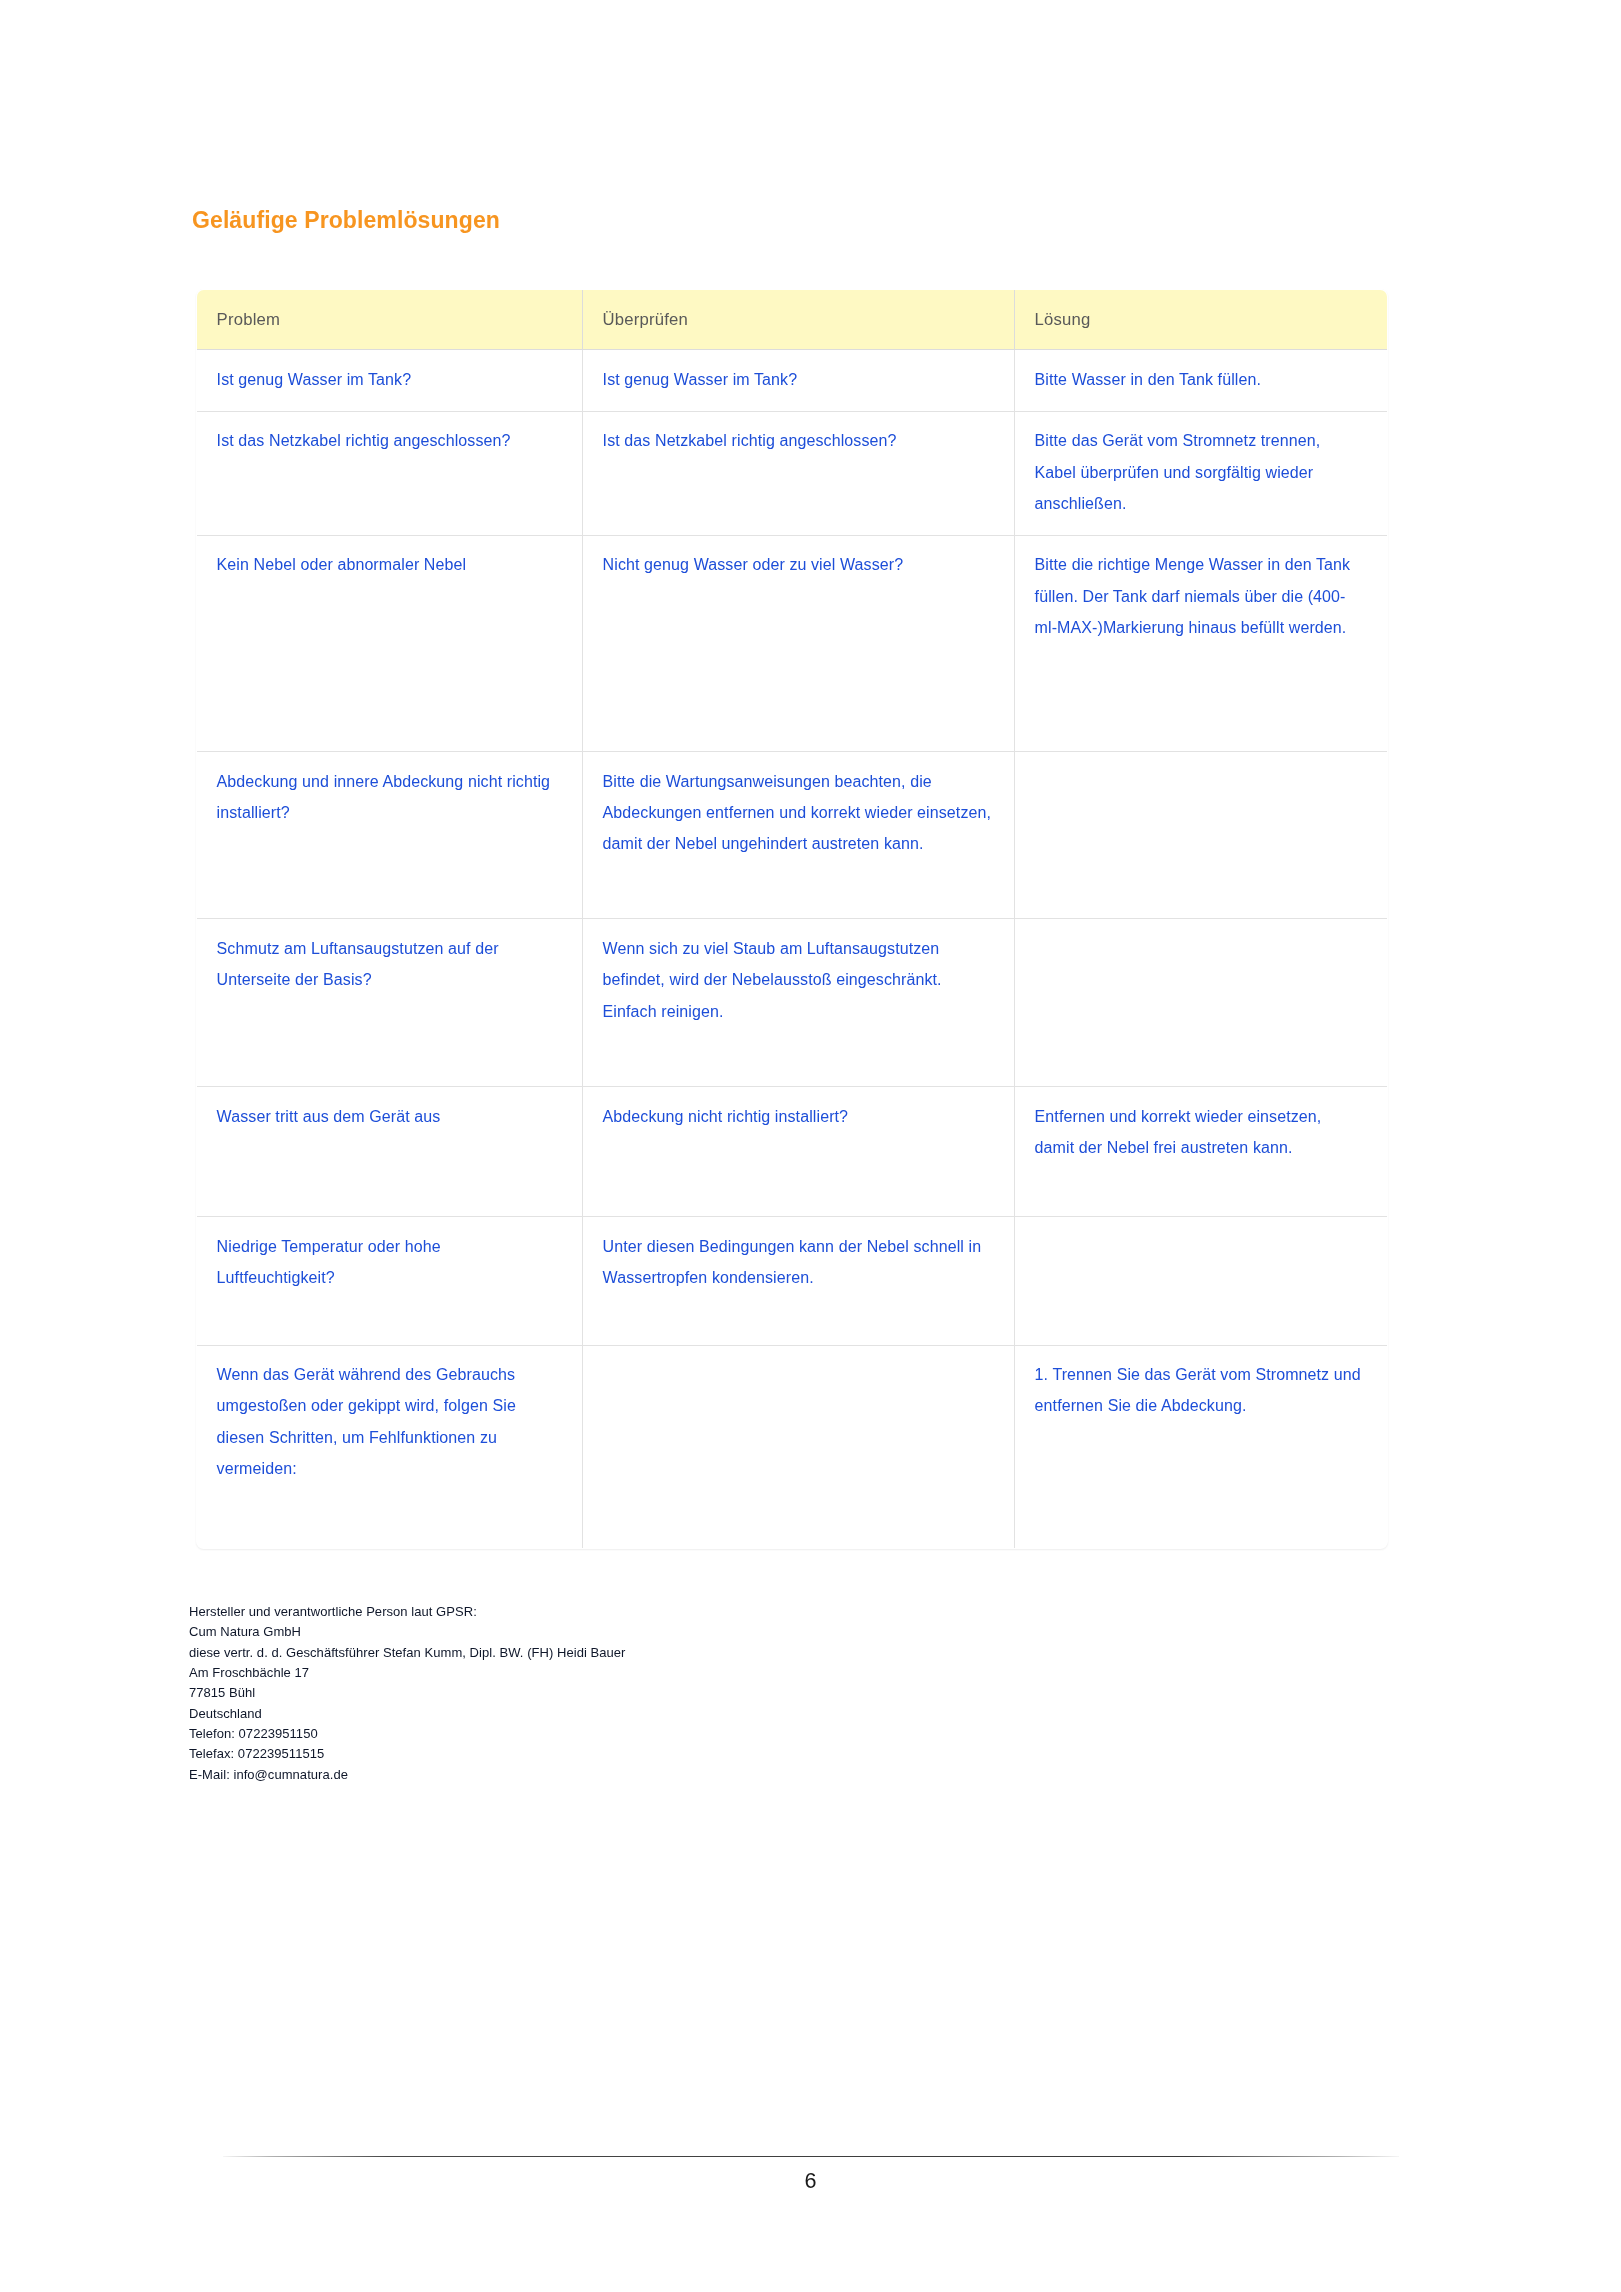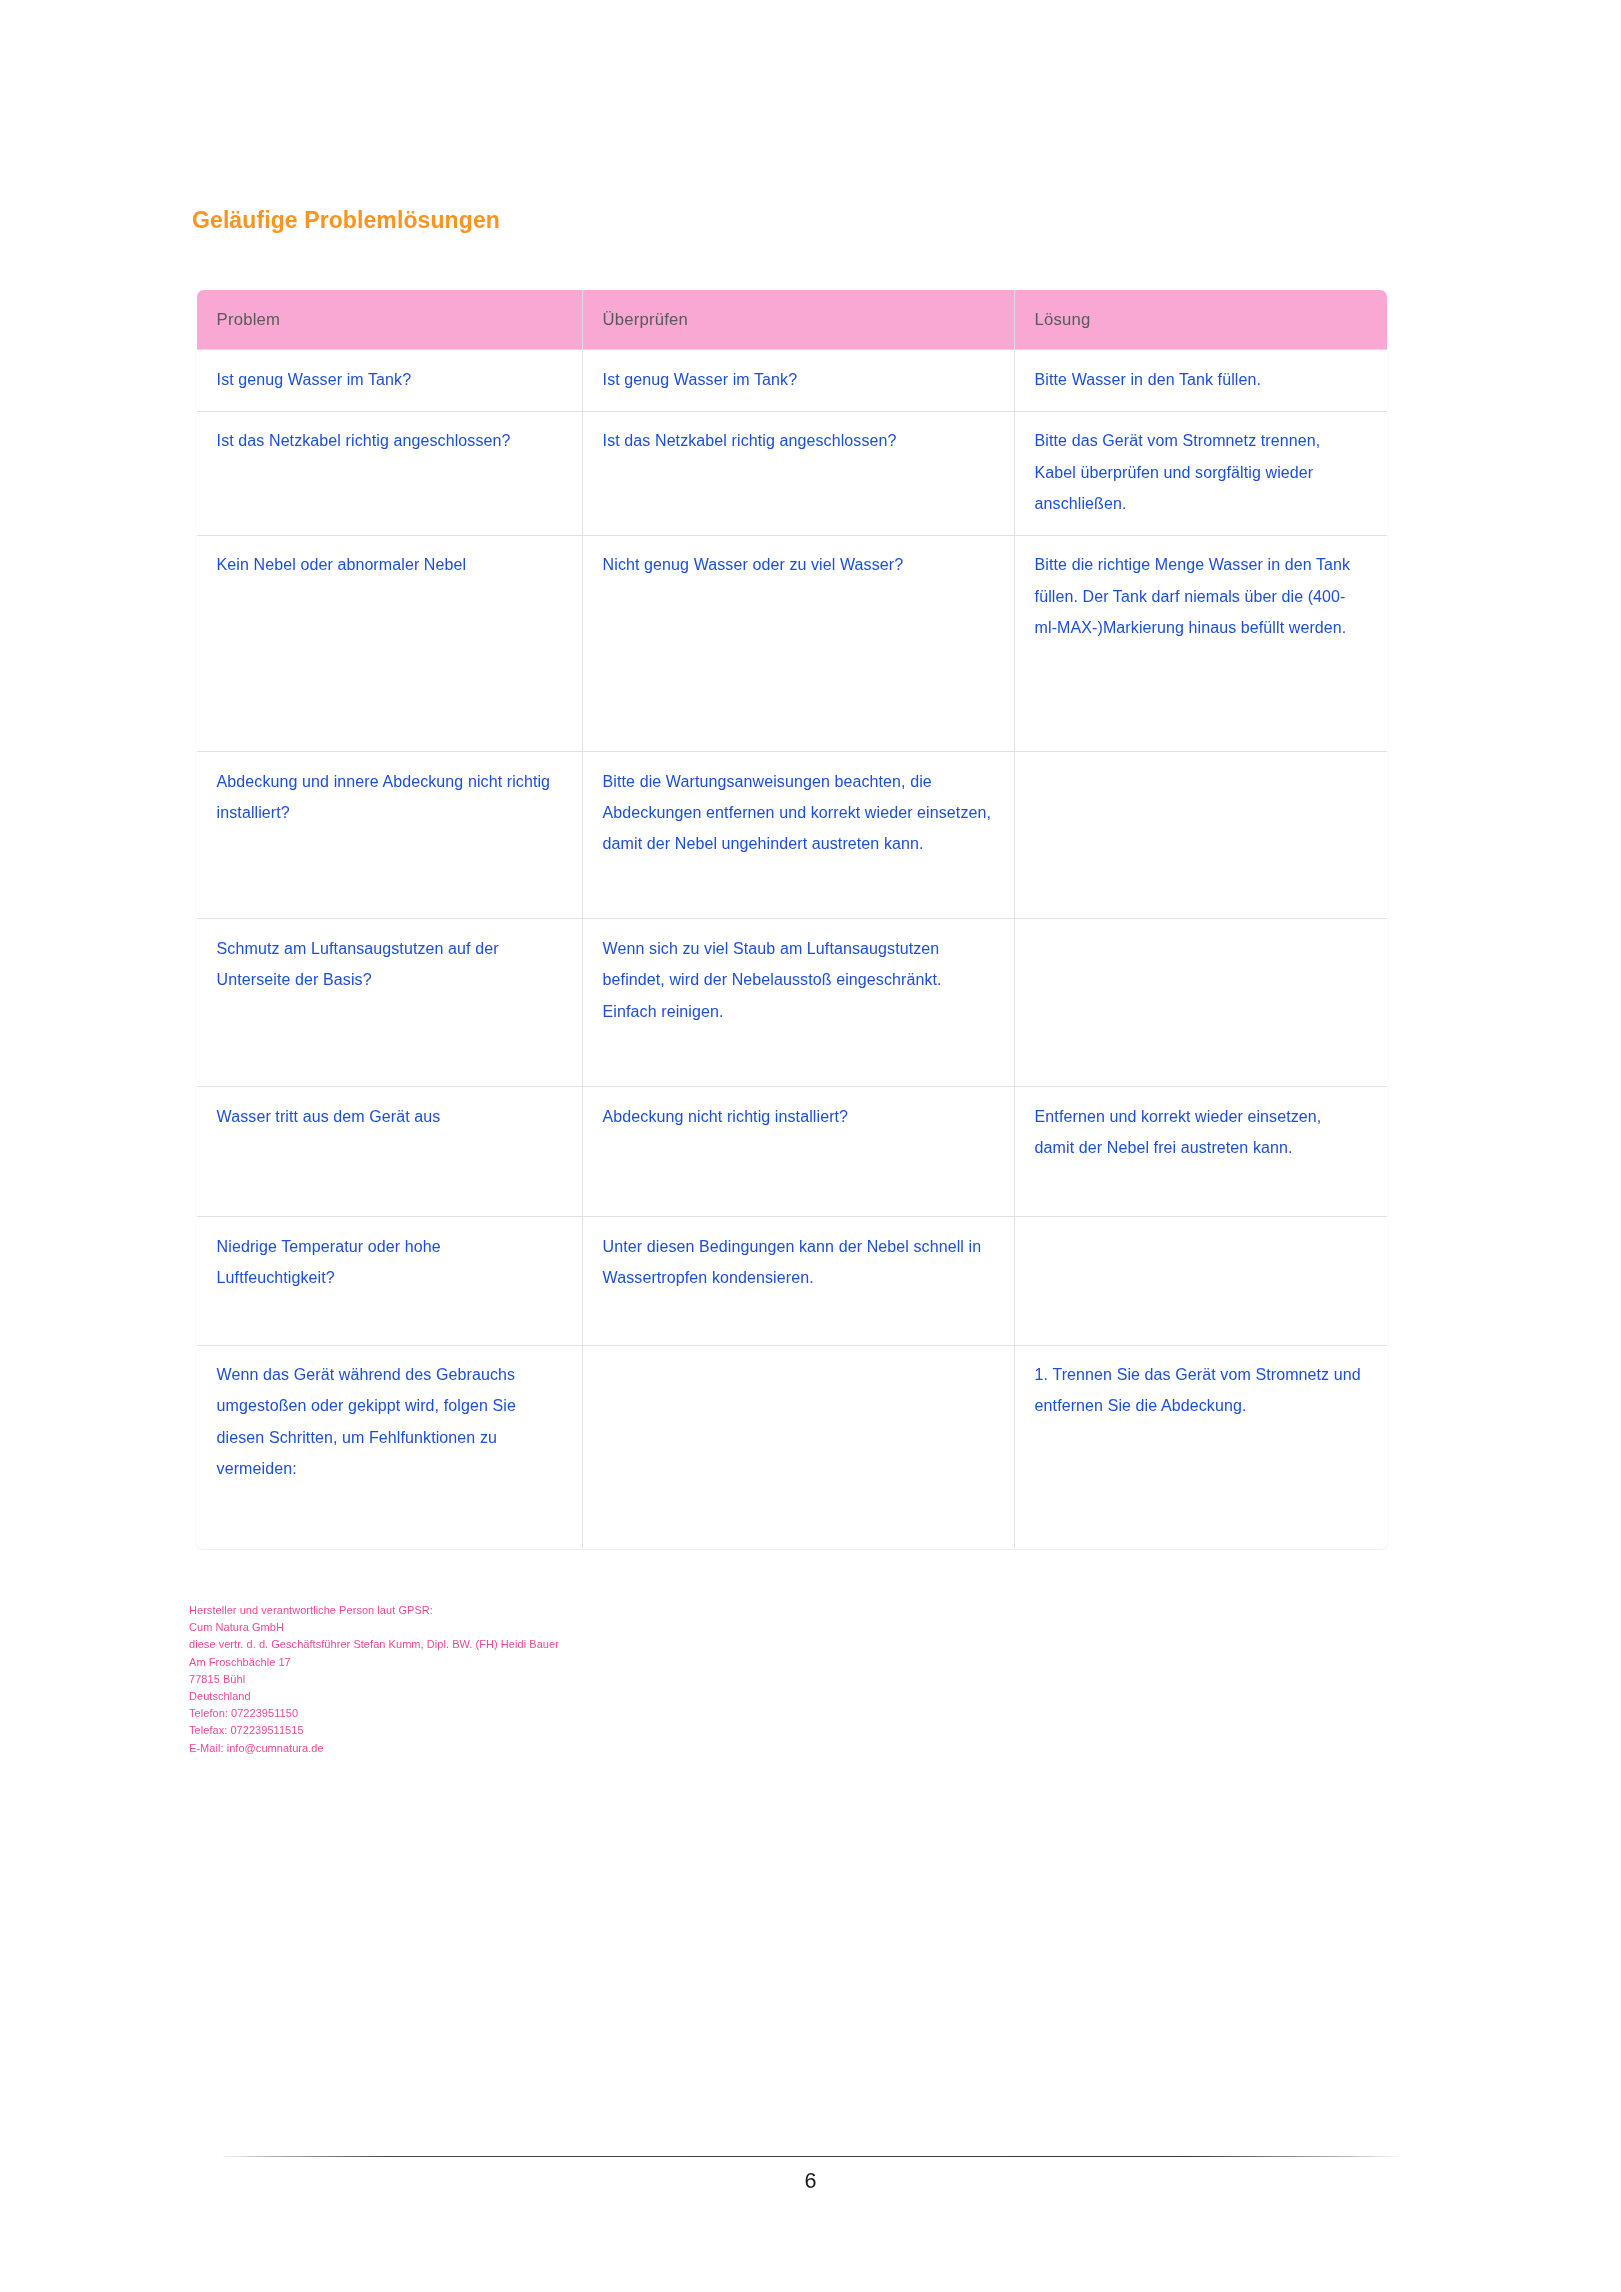--- a/index.html
+++ b/index.html
@@ -48,21 +48,21 @@
     border-radius: 7.8px;
     overflow: hidden;
     background: #ffffff;
     box-shadow: 0 1px 2px rgba(0,0,0,0.07);
   }
   table.problem-table col.c1 { width: 386px; }
   table.problem-table col.c2 { width: 432px; }
   table.problem-table col.c3 { width: 373px; }
 
   table.problem-table thead th {
-    background: #f9a8d4;
+    background: #fef9c3;
     color: #595959;
     font-size: 16.7px;
     font-weight: normal;
     text-align: left;
     padding: 19.6px 19.6px 19.6px 19.6px;
     border-right: 1px solid #dcdcdc;
     border-bottom: 1px solid #dcdcdc;
     vertical-align: middle;
     letter-spacing: 0.2px;
   }
@@ -99,23 +99,23 @@
     padding-left: 27.4px;
     padding-top: 21.6px;
     letter-spacing: 0.2px;
   }
 
   
   .manufacturer {
     position: absolute;
     left: 189px;
     top: 1602px;
-    font-size: 11px;
+    font-size: 13px;
     line-height: 1.565;
-    color: #ec4899;
+    color: #0f172a;
     letter-spacing: 0.05px;
   }
   .manufacturer div { white-space: nowrap; }
 
   
   .footer-rule {
     position: absolute;
     left: 223px;
     top: 2156px;
     width: 1176px;

